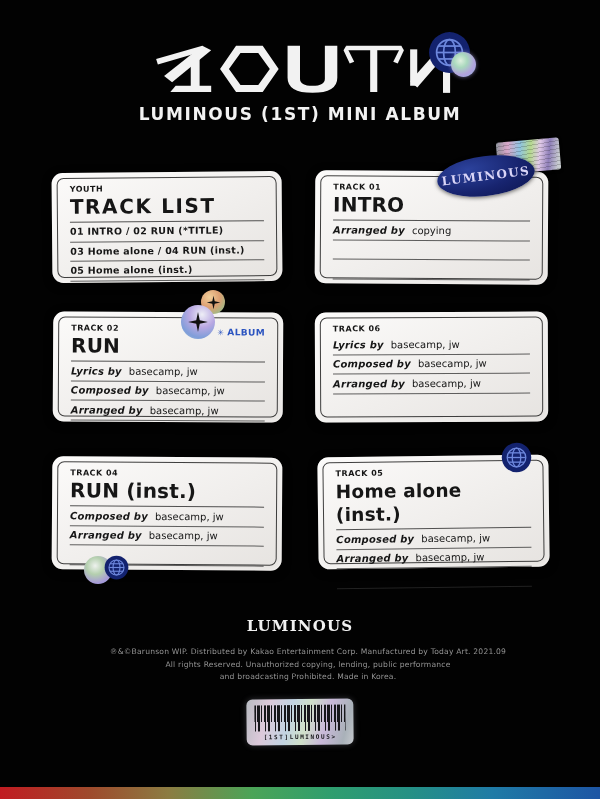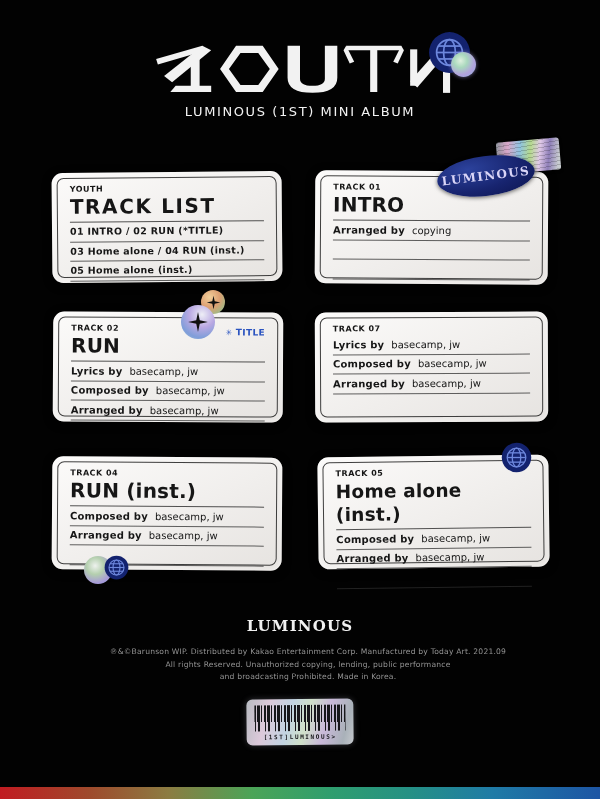--- a/index.html
+++ b/index.html
@@ -6,33 +6,33 @@
   .stage{position:relative;width:600px;height:799px;background:#020202;overflow:hidden;
          font-family:"DejaVu Sans","Liberation Sans",sans-serif;margin:0 auto;}
 
   
   .wordmark{position:absolute;left:50%;top:36px;transform:translateX(-50%);width:302px;height:64px;}
   .deco-globe-top{position:absolute;left:428px;top:31px;width:43px;height:43px;z-index:3;}
   .deco-holo-top{position:absolute;left:451px;top:52px;width:25px;height:25px;border-radius:50%;z-index:4;
       background:radial-gradient(circle at 38% 35%, #dff0df 0%, #a9d8bd 30%, #b2a3dd 62%, #8fb0e4 100%);
       box-shadow:0 0 4px rgba(170,160,230,.6);}
   .subtitle{position:absolute;top:104px;left:0;width:100%;text-align:center;color:#f2f2f2;
-      font-size:13px;font-weight:400;letter-spacing:1.6px;}
+      font-size:17px;font-weight:700;letter-spacing:1.6px;}
 
   
   .card{position:absolute;background:linear-gradient(155deg,#fcfbfa 0%,#f0eeec 55%,#e6e3e0 100%);
         border-radius:11px;box-shadow:0 2px 8px rgba(0,0,0,.55), inset 0 0 6px rgba(255,255,255,.6);z-index:1;}
   .inner{position:absolute;left:5px;top:5px;right:5px;bottom:5px;border:1px solid rgba(30,30,30,.85);
          border-radius:7px;padding:6px 12px 0;box-sizing:border-box;color:#161616;}
   .lbl{font-size:8px;font-weight:700;letter-spacing:.5px;height:11px;}
   .ttl{font-size:20px;font-weight:800;line-height:23px;padding-bottom:3px;
        border-bottom:1.4px solid rgba(40,40,40,.8);letter-spacing:.2px;}
   .crow{display:flex;align-items:center;gap:7px;height:18.5px;
         border-bottom:1.2px solid rgba(45,45,45,.75);font-size:10px;}
-  .crow .role{font-weight:800;letter-spacing:.2px;}
+  .crow .role{font-weight:800;letter-spacing:.2px;font-style:italic;}
   .crow .names{font-weight:500;}
   .lrow{height:18.5px;line-height:18.5px;border-bottom:1.2px solid rgba(45,45,45,.75);
         font-size:9.5px;font-weight:700;letter-spacing:.3px;}
   .c1{left:52px;top:172px;width:230px;height:110px;transform:rotate(-.5deg);}
   .c1 .ttl{letter-spacing:1.6px;}
   .c2{left:315px;top:171px;width:233px;height:113px;transform:rotate(.35deg);}
   .c3{left:53px;top:312px;width:230px;height:110px;transform:rotate(.3deg);}
   .c4{left:315px;top:312px;width:233px;height:110px;transform:rotate(-.25deg);}
   .c5{left:52px;top:457px;width:230px;height:113px;transform:rotate(.4deg);}
   .c6{left:318px;top:456px;width:231px;height:112px;transform:rotate(-.7deg);}
@@ -143,21 +143,21 @@
   <div class="holo-rect"></div>
   <div class="navy-oval">
     <span>LUMINOUS</span>
   </div>
 
   <div class="card c3">
     <div class="inner">
       <div class="lbl">TRACK 02</div>
       <div class="badge">
         <span class="badge-ico">✳</span>
-        <span>TITLE</span>
+        <span>ALBUM</span>
       </div>
       <div class="ttl">RUN</div>
       <div class="crow">
         <span class="role">Lyrics by</span>
         <span class="names">basecamp, jw</span>
       </div>
       <div class="crow">
         <span class="role">Composed by</span>
         <span class="names">basecamp, jw</span>
       </div>
@@ -173,21 +173,21 @@
       </svg>
   </div>
   <div class="sparkle sp-big">
     <svg viewBox="0 0 20 20" width="22" height="22">
         <path fill="#101010" d="M10 1 L11.6 8.4 L19 10 L11.6 11.6 L10 19 L8.4 11.6 L1 10 L8.4 8.4 Z"></path>
       </svg>
   </div>
 
   <div class="card c4">
     <div class="inner">
-      <div class="lbl">TRACK 07</div>
+      <div class="lbl">TRACK 06</div>
       <div class="crow">
         <span class="role">Lyrics by</span>
         <span class="names">basecamp, jw</span>
       </div>
       <div class="crow">
         <span class="role">Composed by</span>
         <span class="names">basecamp, jw</span>
       </div>
       <div class="crow">
         <span class="role">Arranged by</span>

